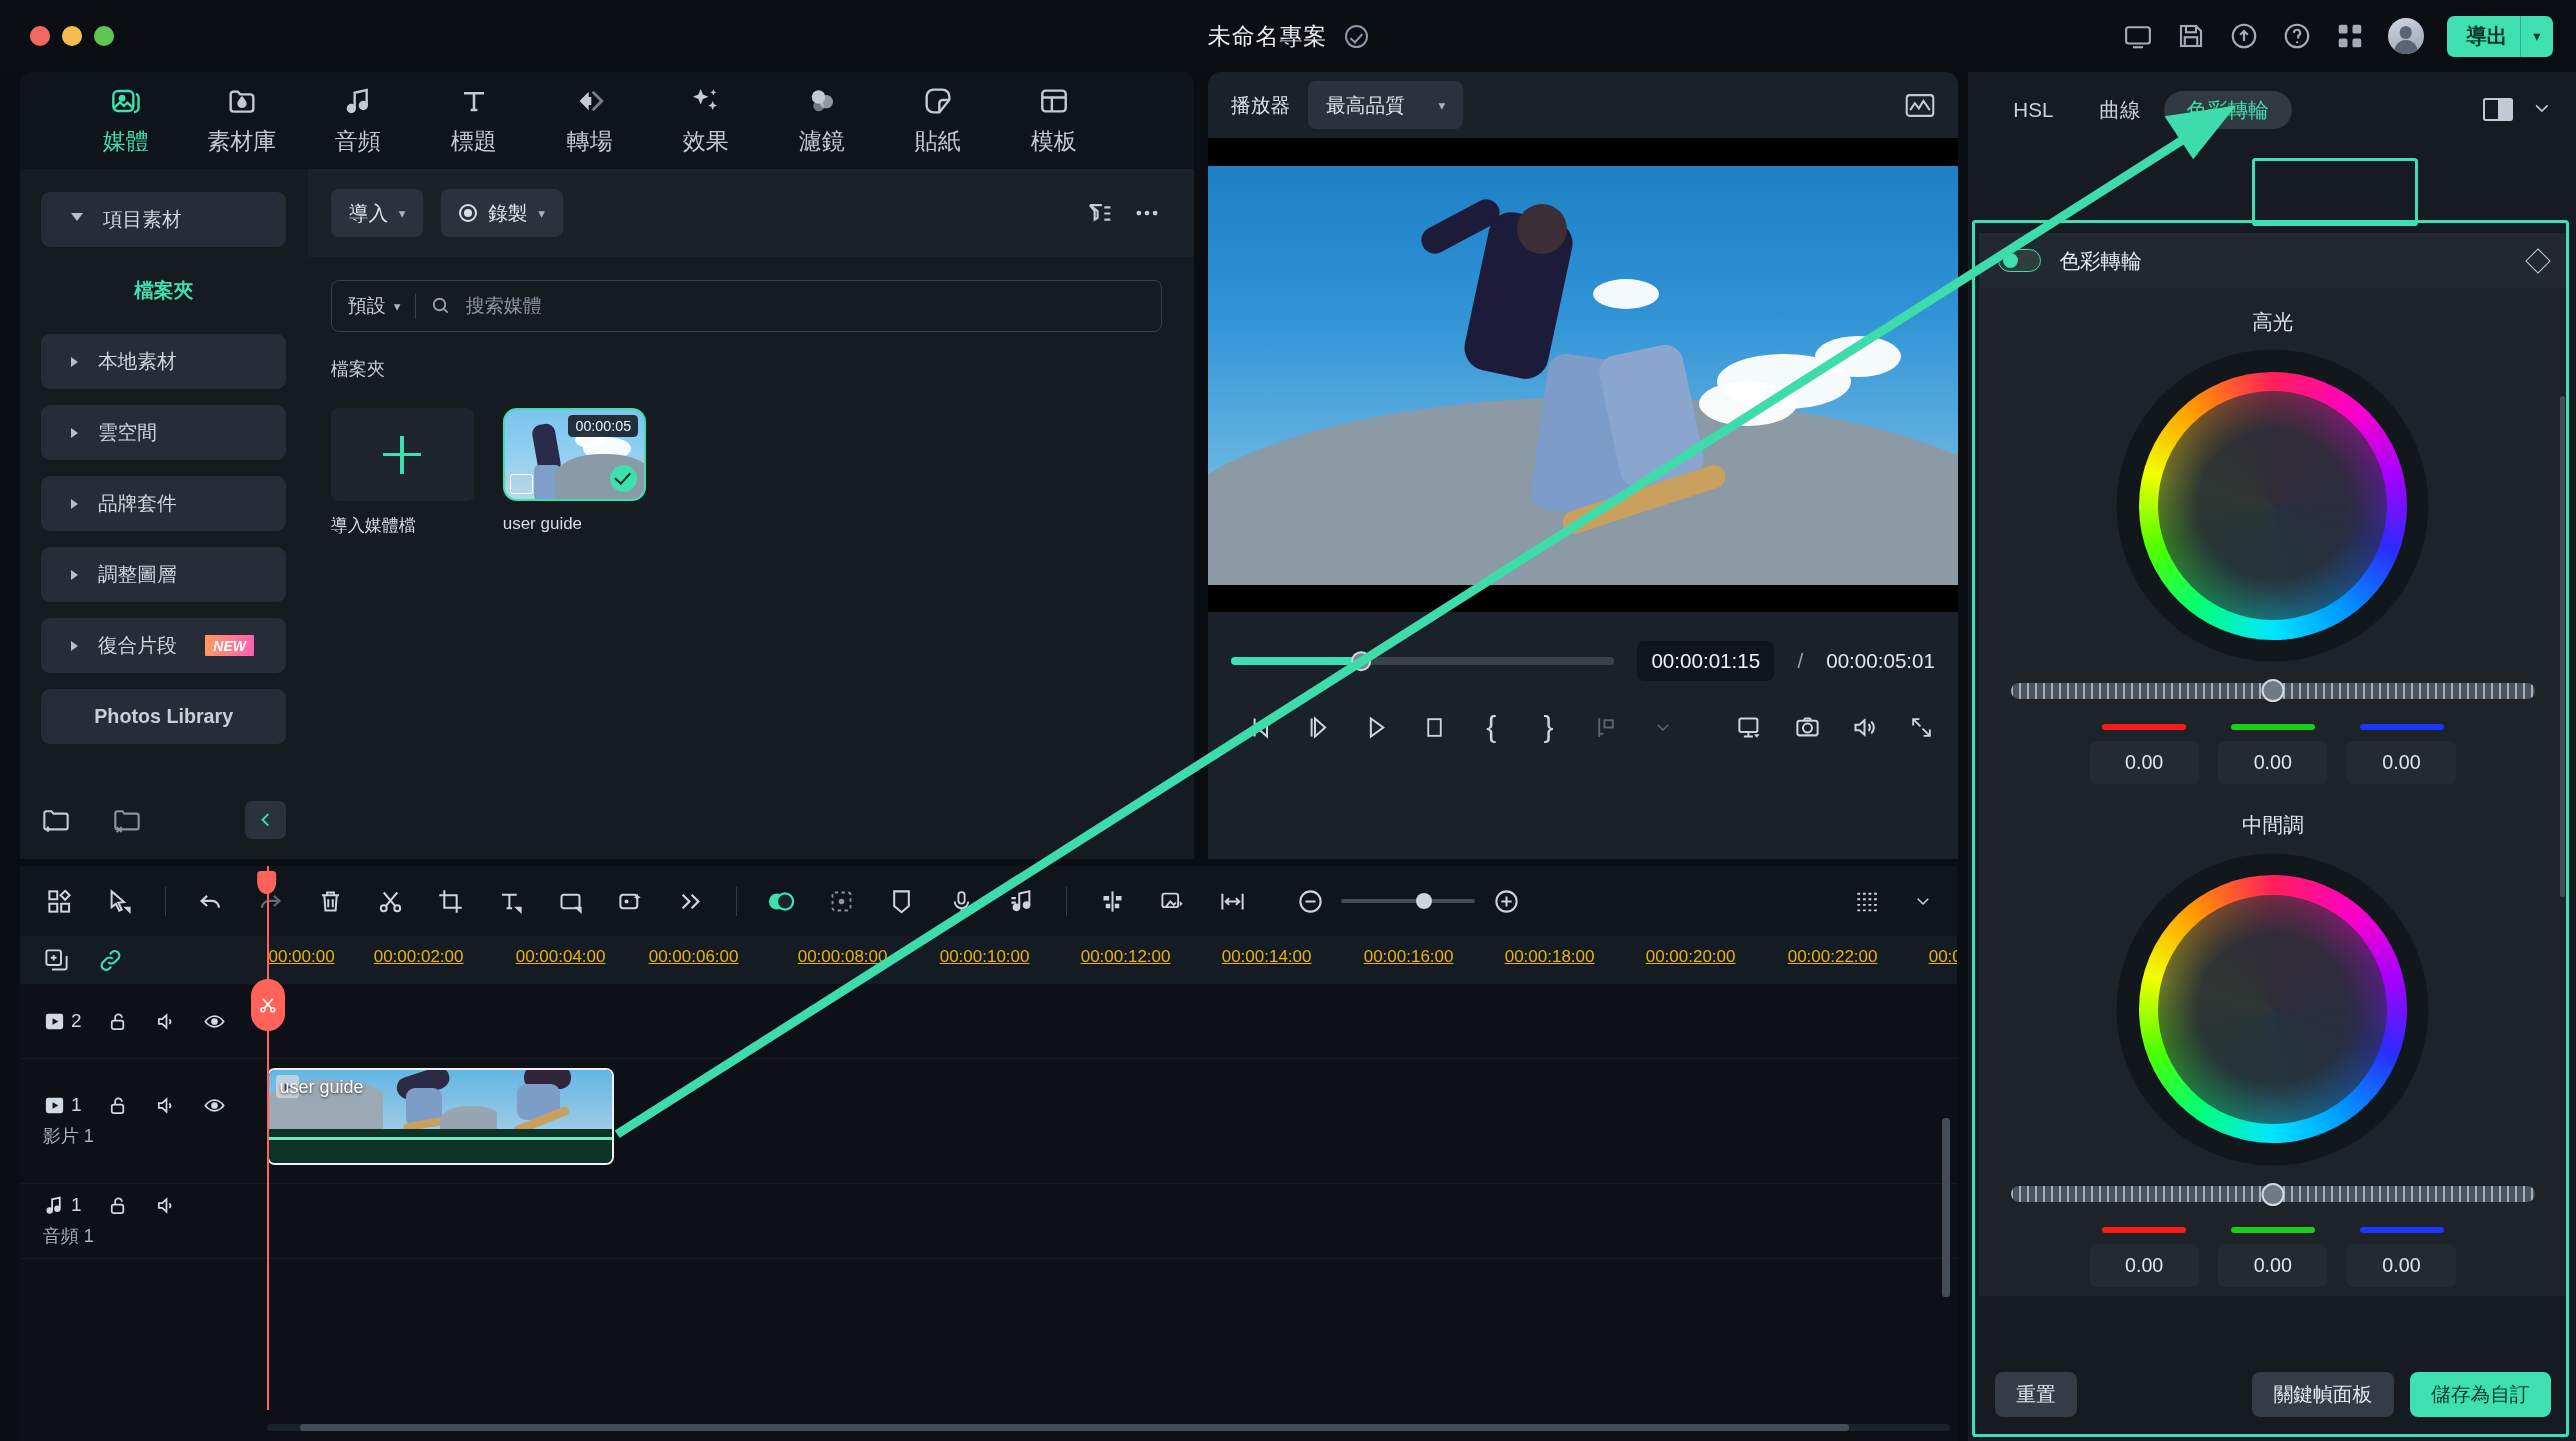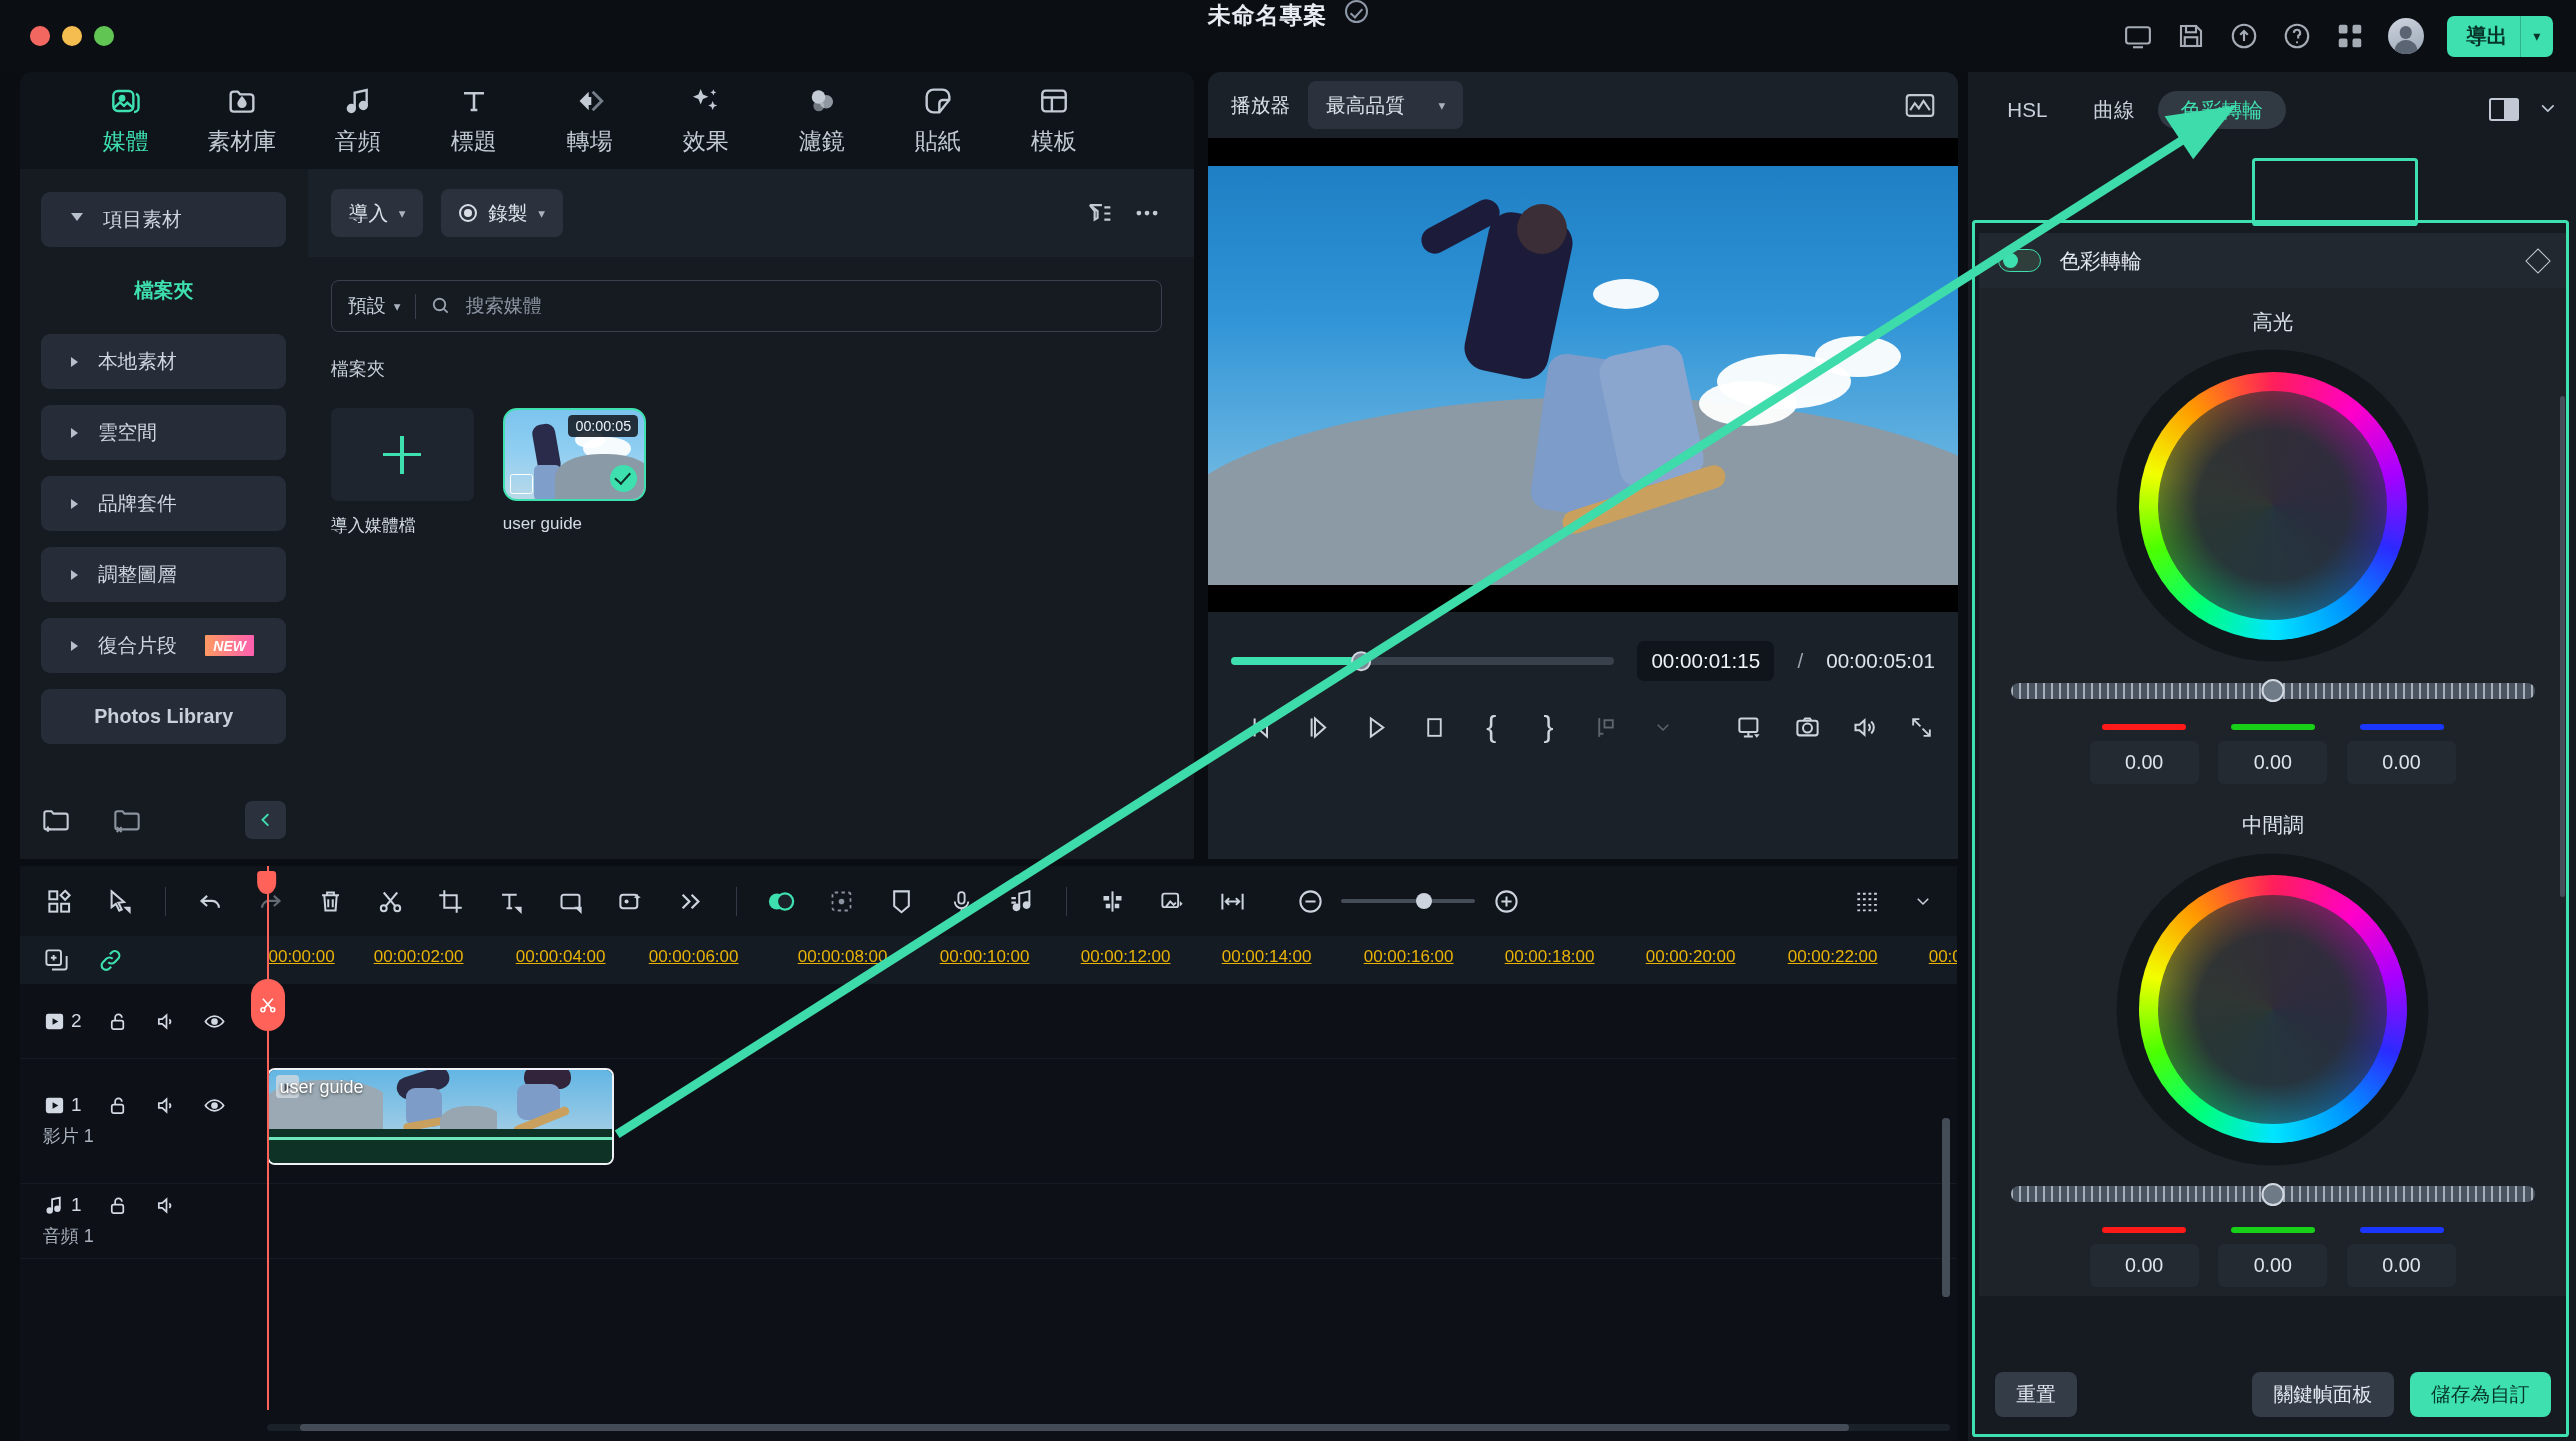--- a/index.html
+++ b/index.html
@@ -17,23 +17,22 @@
     position: absolute; left: 0; top: 0; width: 2576px; height: 72px;
     background: #0b0e13; display: flex; align-items: center;
   }
   .traffic { display: flex; gap: 12.5px; margin-left: 30px; }
   .dot { width: 19.7px; height: 19.7px; border-radius: 50%; }
   .dot.r { background: #f2675f; }
   .dot.y { background: #f5bd4f; }
   .dot.g { background: #61c554; }
   .title-center {
     position: absolute; left: 0; right: 0; top: 0; height: 72px;
-    display: flex; align-items: flex-start; justify-content: center; gap: 18px;
+    display: flex; align-items: center; justify-content: center; gap: 18px;
     pointer-events: none;
-    font-weight: bold;
   }
   .title-center > * { pointer-events: auto; }
   .proj-title { font-size: 23px; color: #e9edf3; letter-spacing: 0.9px; }
   .check-circle {
     width: 23px; height: 23px; border-radius: 50%;
     border: 2px solid #8e98a8; position: relative;
   }
   .check-circle::after {
     content: ""; position: absolute; left: 5.8px; top: 4px;
     width: 5.4px; height: 9.8px; border: 2px solid #8e98a8;
@@ -232,21 +231,21 @@
   .right-panel {
     position: absolute; left: 1968px; top: 72px; width: 608px; height: 1370px;
     background: #161b22;
   }
   .rp-tabs { height: 86px; display: flex; align-items: center; background: #0f141b; position: relative; }
   .rp-tab {
     flex: 1; text-align: center; font-size: 21.5px; color: #ccd3dd; cursor: pointer;
   }
   .rp-tab.active { color: #3de0ae; }
   .hl-box { position: absolute; border: 3.6px solid #3de0ae; border-radius: 3.6px; pointer-events: none; }
-  .rp-sub { height: 75px; display: flex; align-items: center; padding: 0 2px; gap: 0; background:#161b22; }
+  .rp-sub { height: 75px; display: flex; align-items: center; padding: 0 8px; gap: 0; background:#161b22; }
   .sub-tab { font-size: 20.6px; color: #c9d0da; cursor: pointer; padding: 0 23px; }
   .sub-tab.sel {
     color: #3de0ae; background: #313943; border-radius: 19px; height: 38px;
     display: flex; align-items: center;
   }
   .rp-sub .spacer { flex: 1; }
   .cmp-ic { width: 30px; height: 23px; border: 2.1px solid #c2c9d4; border-radius: 2.7px; position: relative; }
   .cmp-ic::after { content:""; position:absolute; right:0; top:0; bottom:0; width:50%; background:#c2c9d4; }
 
   .rp-scroll { position: absolute; left: 10.7px; right: 9px; top: 161px; bottom: 97px; overflow: hidden; }

